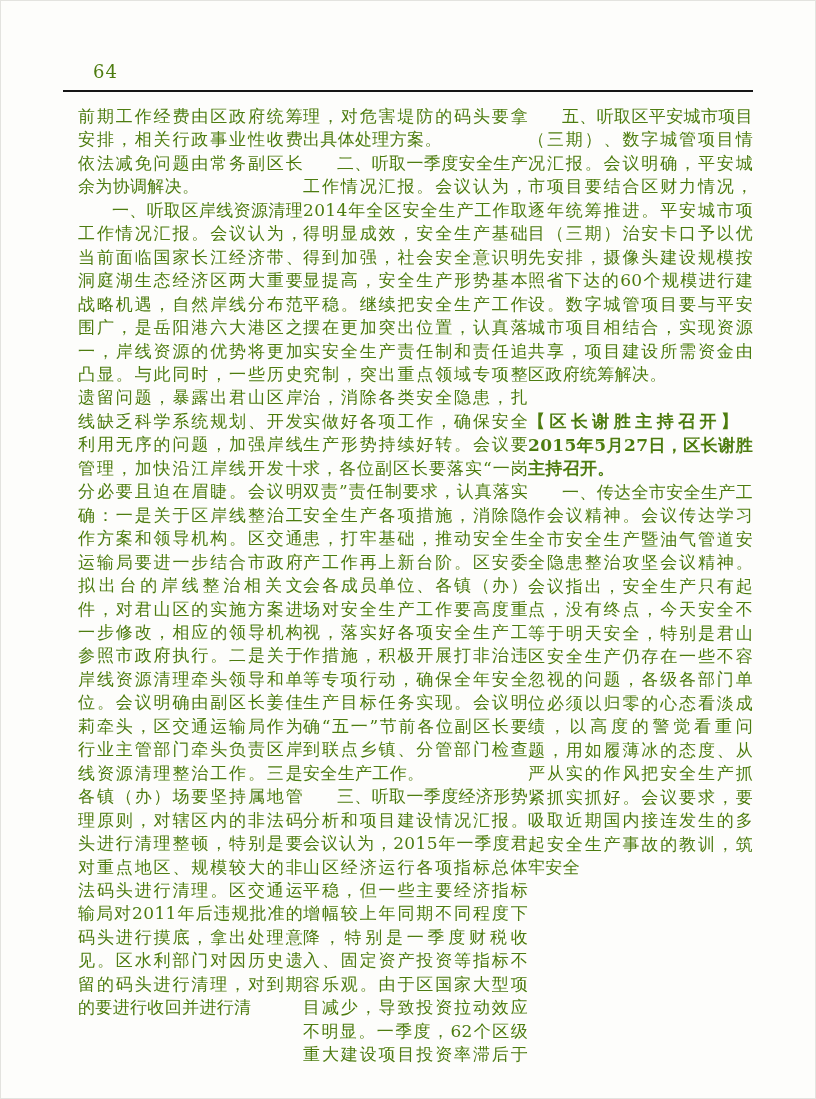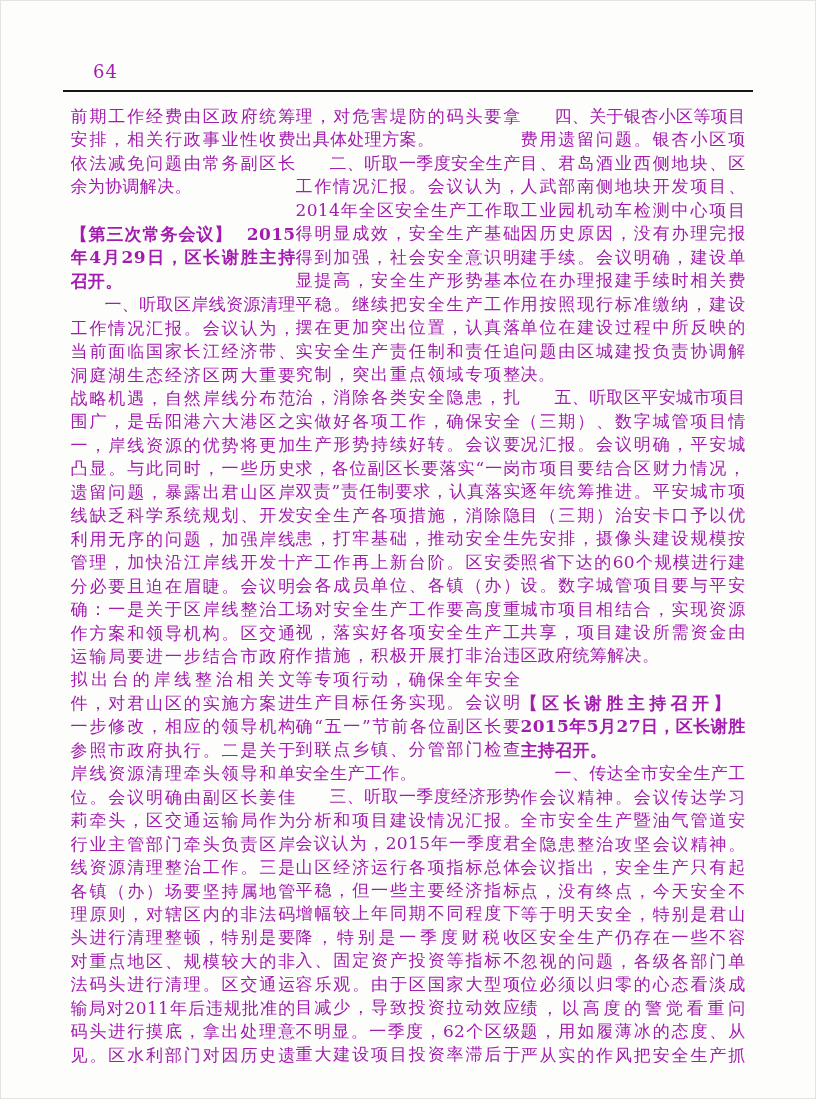--- a/index.html
+++ b/index.html
@@ -1,33 +1,33 @@
 <!DOCTYPE html>
 <html lang="zh"><head>
 <meta charset="utf-8">
 <style>
   html,body{margin:0;padding:0;background:#dcdcd8;}
   .page{
     width:816px;height:1099px;margin:0 auto;box-sizing:border-box;
     background:#fdfdfb;border:1px solid #e3e3df;position:relative;overflow:hidden;
-    font-family:"DejaVu Serif","Liberation Serif",serif;color:#a21caf;
+    font-family:"DejaVu Serif","Liberation Serif",serif;color:#4d7c0f;
   }
   .inner{padding:0 62px;box-sizing:border-box;}
   .header-row{
     display:flex;align-items:baseline;gap:36px;
     padding:60px 4px 8px 30px;
   }
   .page-number{font-size:18px;letter-spacing:1px;}
   .book-title{
     font-family:"DejaVu Sans","Liberation Sans",sans-serif;
     font-weight:bold;font-size:18.5px;letter-spacing:2px;
   }
   .header-rule{height:0;border-bottom:2.5px solid #161616;}
   .columns{
-    display:flex;justify-content:center;
+    display:flex;justify-content:flex-end;
     padding-top:13px;height:958px;overflow:hidden;
   }
   .col{width:225px;overflow:hidden;}
   .col p{
     margin:0;font-size:17px;line-height:23.45px;
     text-align:justify;text-justify:inter-ideograph;
     letter-spacing:0.02em;
   }
   .indent{text-indent:2em;}
   .heading{margin-top:24px !important;}
@@ -45,34 +45,30 @@
 
     <div class="header-row">
       <span class="page-number">64</span>
     </div>
     <div class="header-rule"></div>
 
     <div class="columns">
 
       <div class="col">
         <p>前期工作经费由区政府统筹安排，相关行政事业性收费依法减免问题由常务副区长余为协调解决。</p>
-        <p class="heading">
-          <span class="head-title">【第三次常务会议】</span><span class="head-tail">2015年4月29日，区长谢胜主持召开。</span>
-        </p>
         <p class="indent">一、听取区岸线资源清理工作情况汇报。会议认为，当前面临国家长江经济带、洞庭湖生态经济区两大重要战略机遇，自然岸线分布范围广，是岳阳港六大港区之一，岸线资源的优势将更加凸显。与此同时，一些历史遗留问题，暴露出君山区岸线缺乏科学系统规划、开发利用无序的问题，加强岸线管理，加快沿江岸线开发十分必要且迫在眉睫。会议明确：一是关于区岸线整治工作方案和领导机构。区交通运输局要进一步结合市政府拟出台的岸线整治相关文件，对君山区的实施方案进一步修改，相应的领导机构参照市政府执行。二是关于岸线资源清理牵头领导和单位。会议明确由副区长姜佳莉牵头，区交通运输局作为行业主管部门牵头负责区岸线资源清理整治工作。三是各镇（办）场要坚持属地管理原则，对辖区内的非法码头进行清理整顿，特别是要对重点地区、规模较大的非法码头进行清理。区交通运输局对2011年后违规批准的码头进行摸底，拿出处理意见。区水利部门对因历史遗留的码头进行清理，对到期的要进行收回并进行清</p>
       </div>
 
       <div class="col">
         <p>理，对危害堤防的码头要拿出具体处理方案。</p>
         <p class="indent">二、听取一季度安全生产工作情况汇报。会议认为，2014年全区安全生产工作取得明显成效，安全生产基础得到加强，社会安全意识明显提高，安全生产形势基本平稳。继续把安全生产工作摆在更加突出位置，认真落实安全生产责任制和责任追究制，突出重点领域专项整治，消除各类安全隐患，扎实做好各项工作，确保安全生产形势持续好转。会议要求，各位副区长要落实“一岗双责”责任制要求，认真落实安全生产各项措施，消除隐患，打牢基础，推动安全生产工作再上新台阶。区安委会各成员单位、各镇（办）场对安全生产工作要高度重视，落实好各项安全生产工作措施，积极开展打非治违等专项行动，确保全年安全生产目标任务实现。会议明确“五一”节前各位副区长要到联点乡镇、分管部门检查安全生产工作。</p>
         <p class="indent">三、听取一季度经济形势分析和项目建设情况汇报。会议认为，2015年一季度君山区经济运行各项指标总体平稳，但一些主要经济指标增幅较上年同期不同程度下降，特别是一季度财税收入、固定资产投资等指标不容乐观。由于区国家大型项目减少，导致投资拉动效应不明显。一季度，62个区级重大建设项目投资率滞后于时间进度18.1%，推进速度与进度要求还有一定距离。会议指出，对一季度经济情况进行分析和调度是为了更好地确保上半年各项工作指标双过半。各线要对照工作标准，着力破解各类制约因素，确保区级各重点项</p>
       </div>
 
       <div class="col">
-        <p class="indent">四、关于银杏小区等项目费用遗留问题。银杏小区项目、君岛酒业西侧地块、区人武部南侧地块开发项目、工业园机动车检测中心项目因历史原因，没有办理完报建手续。会议明确，建设单位在办理报建手续时相关费用按照现行标准缴纳，建设单位在建设过程中所反映的问题由区城建投负责协调解决。</p>
         <p class="indent">五、听取区平安城市项目（三期）、数字城管项目情况汇报。会议明确，平安城市项目要结合区财力情况，逐年统筹推进。平安城市项目（三期）治安卡口予以优先安排，摄像头建设规模按照省下达的60个规模进行建设。数字城管项目要与平安城市项目相结合，实现资源共享，项目建设所需资金由区政府统筹解决。</p>
         <p class="heading">
           <span class="head-title">【区长谢胜主持召开】</span><span class="head-tail">2015年5月27日，区长谢胜主持召开。</span>
         </p>
         <p class="indent">一、传达全市安全生产工作会议精神。会议传达学习全市安全生产暨油气管道安全隐患整治攻坚会议精神。会议指出，安全生产只有起点，没有终点，今天安全不等于明天安全，特别是君山区安全生产仍存在一些不容忽视的问题，各级各部门单位必须以归零的心态看淡成绩，以高度的警觉看重问题，用如履薄冰的态度、从严从实的作风把安全生产抓紧抓实抓好。会议要求，要吸取近期国内接连发生的多起安全生产事故的教训，筑牢安全</p>
       </div>
 
     </div>
   </div>
 </div>

